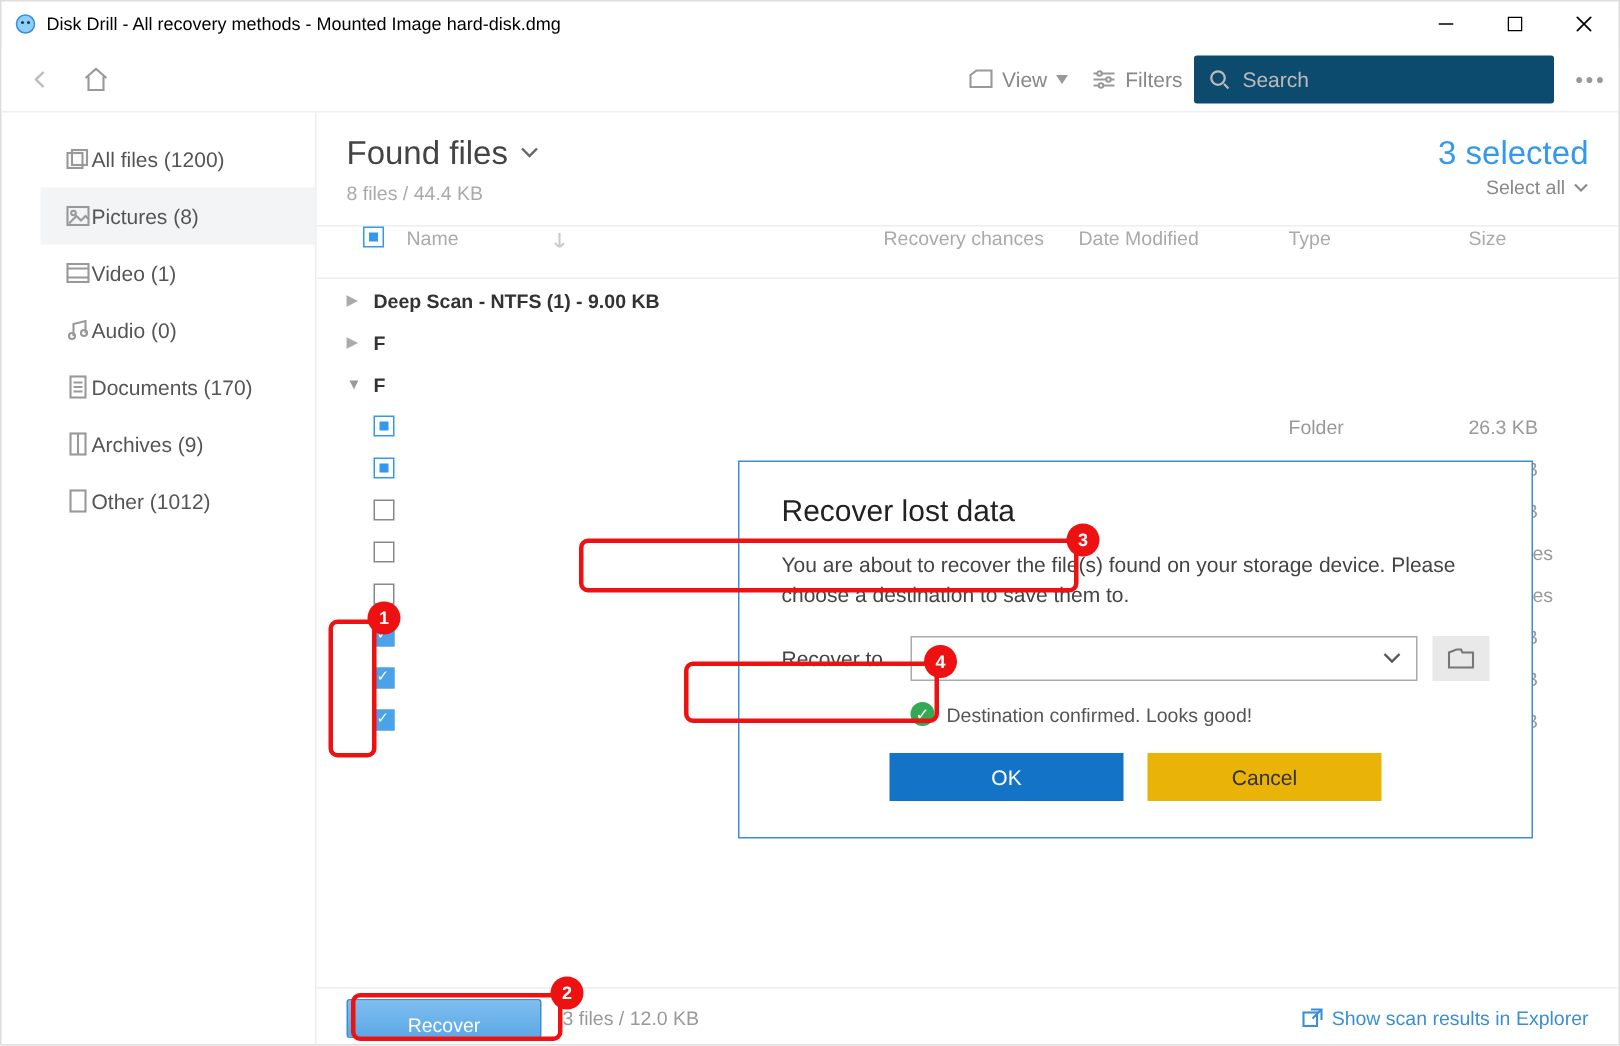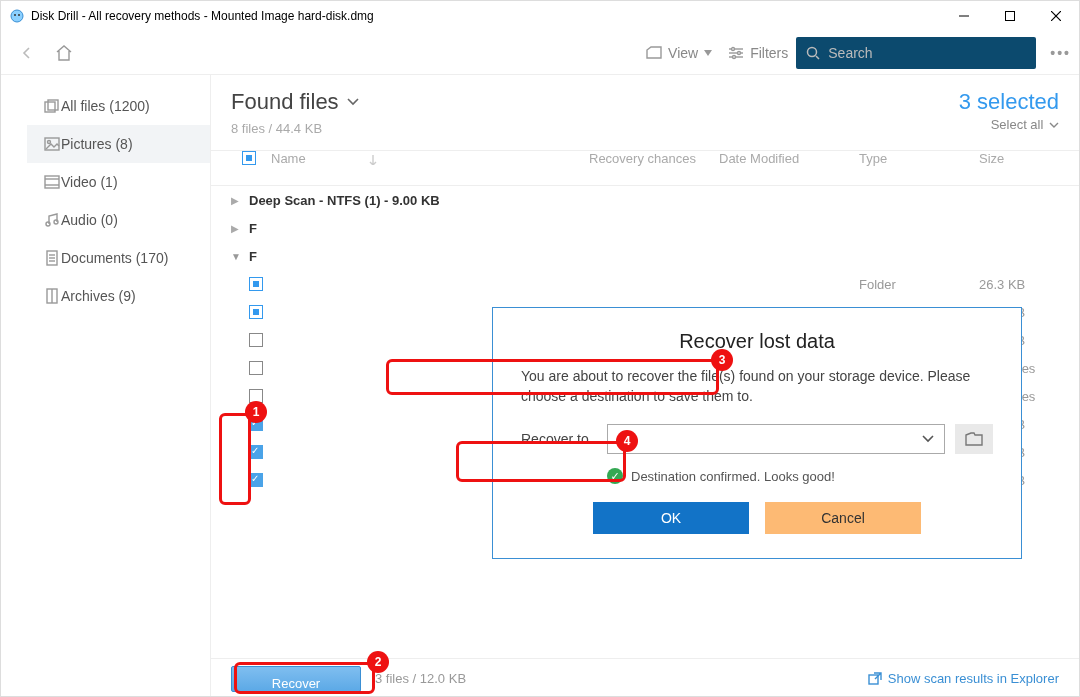--- a/index.html
+++ b/index.html
@@ -55,30 +55,30 @@
   .row .size { width:100px; }
   .row .date { width:140px; }
   .indent1 { padding-left:12px; }
   
   .footer { height:40px; border-top:1px solid #eee; display:flex; align-items:center; padding:0 20px; gap:14px;}
   .recover-btn { width:130px; height:26px; background:linear-gradient(#7fbef0,#5ca9e6); color:#fff; border:1px solid #3a8fd4; border-radius:2px; display:flex; align-items:flex-end; justify-content:center; font-size:13px;}
   .footer .status { color:#999; font-size:13px; }
   .footer .explorer { margin-left:auto; color:#3a8fd4; font-size:13px; display:flex; align-items:center; gap:6px;}
   
   .dialog { position:absolute; left:281px; top:232px; width:530px; border:1px solid #3a8fd4; background:#fff; padding:22px 28px 24px 28px; z-index:5; }
-  .dialog h2 { margin:0 0 14px 0; font-weight:400; font-size:20px; color:#222;text-align:center;}
+  .dialog h2 { margin:0 0 14px 0; font-weight:400; font-size:20px; color:#222;}
   .dialog p { margin:0 0 18px 0; color:#444; font-size:14px; line-height:1.4;}
   .dialog .ctl-row { display:flex; align-items:center; gap:10px; }
   .dialog .label { color:#444; width:76px;}
   .dialog .select { flex:1; height:30px; border:1px solid #aaa; display:flex; align-items:center; justify-content:space-between; padding:0 10px; background:#fff;}
   .dialog .browse { width:38px; height:30px; background:#e9e9e9; display:flex; align-items:center; justify-content:center;}
   .dialog .confirm { display:flex; align-items:center; gap:8px; margin:14px 0 18px 86px; color:#555; font-size:13px;}
   .dialog .actions { display:flex; gap:16px; justify-content:center; }
   .dialog .ok { width:156px; height:32px; background:#1273c7; color:#fff; border:none; font-size:14px;}
-  .dialog .cancel { width:156px; height:32px; background:#fdba74; color:#333; border:none; font-size:14px;}
+  .dialog .cancel { width:156px; height:32px; background:#eab308; color:#333; border:none; font-size:14px;}
   .green-check { width:16px; height:16px; border-radius:50%; background:#34a853; color:#fff; display:flex; align-items:center; justify-content:center; font-size:11px;}
   
   .callout { position:absolute; border:3px solid #e11; border-radius:6px; z-index:10; pointer-events:none;}
   .badge { position:absolute; width:22px; height:22px; border-radius:50%; background:#e11; color:#fff; font-size:12px; font-weight:bold; display:flex; align-items:center; justify-content:center; z-index:11;}
   svg { display:block; }
 </style>
 </head>
 <body>
 <div id="app">
 
@@ -207,20 +207,28 @@
       <span>Documents (170)</span>
     </div>
     <div class="side-item">
       <span class="side-icon">
             <svg width="14" height="16" viewBox="0 0 14 16" fill="none" stroke="#999" stroke-width="1.4">
               <rect x="2" y="1" width="10" height="14"></rect>
               <line x1="7" y1="1" x2="7" y2="15"></line>
             </svg>
           </span>
       <span>Archives (9)</span>
+    </div>
+    <div class="side-item">
+      <span class="side-icon">
+            <svg width="14" height="16" viewBox="0 0 14 16" fill="none" stroke="#999" stroke-width="1.4">
+              <rect x="2" y="1" width="10" height="14"></rect>
+            </svg>
+          </span>
+      <span>Other (1012)</span>
     </div>
   </div>
 
   <div class="main">
     <div class="main-header">
       <div>
         <div class="ff-title">
           <span>Found files</span>
           <svg width="12" height="8" viewBox="0 0 12 8" fill="none" stroke="#666" stroke-width="1.6">
                 <path d="M1 1 L6 6 L11 1"></path>

